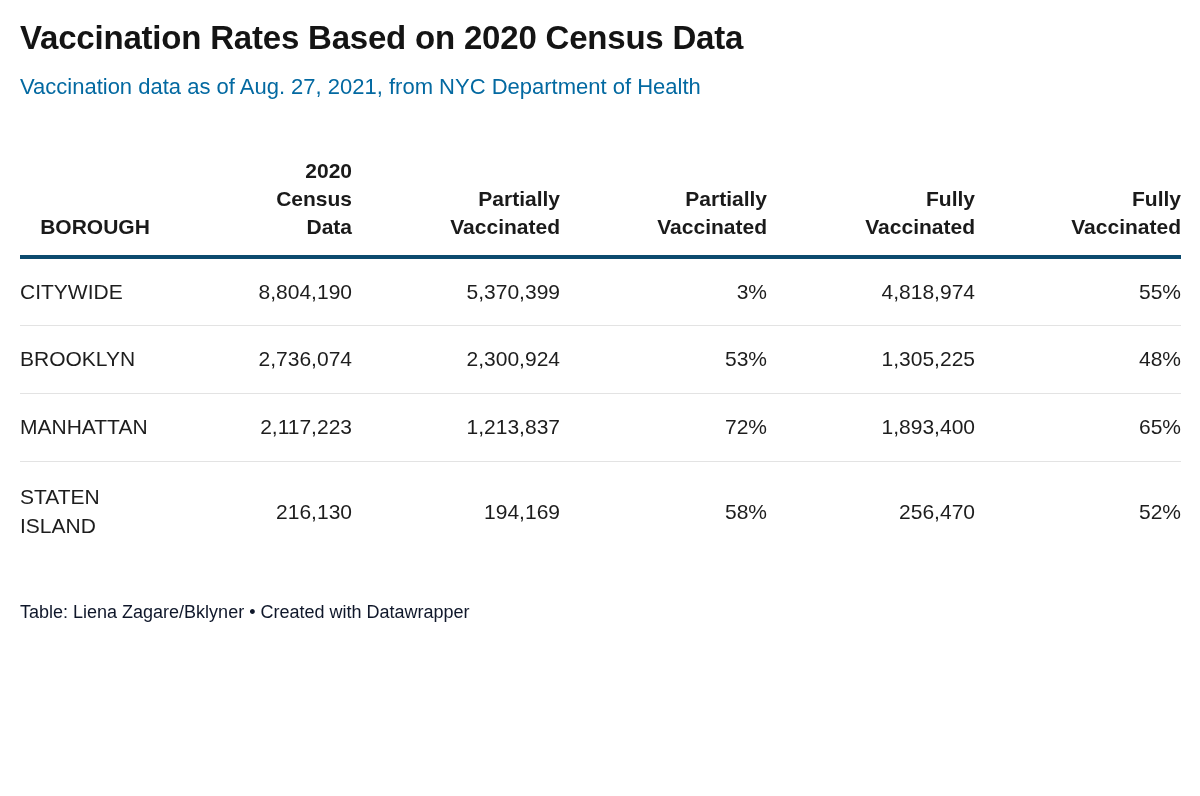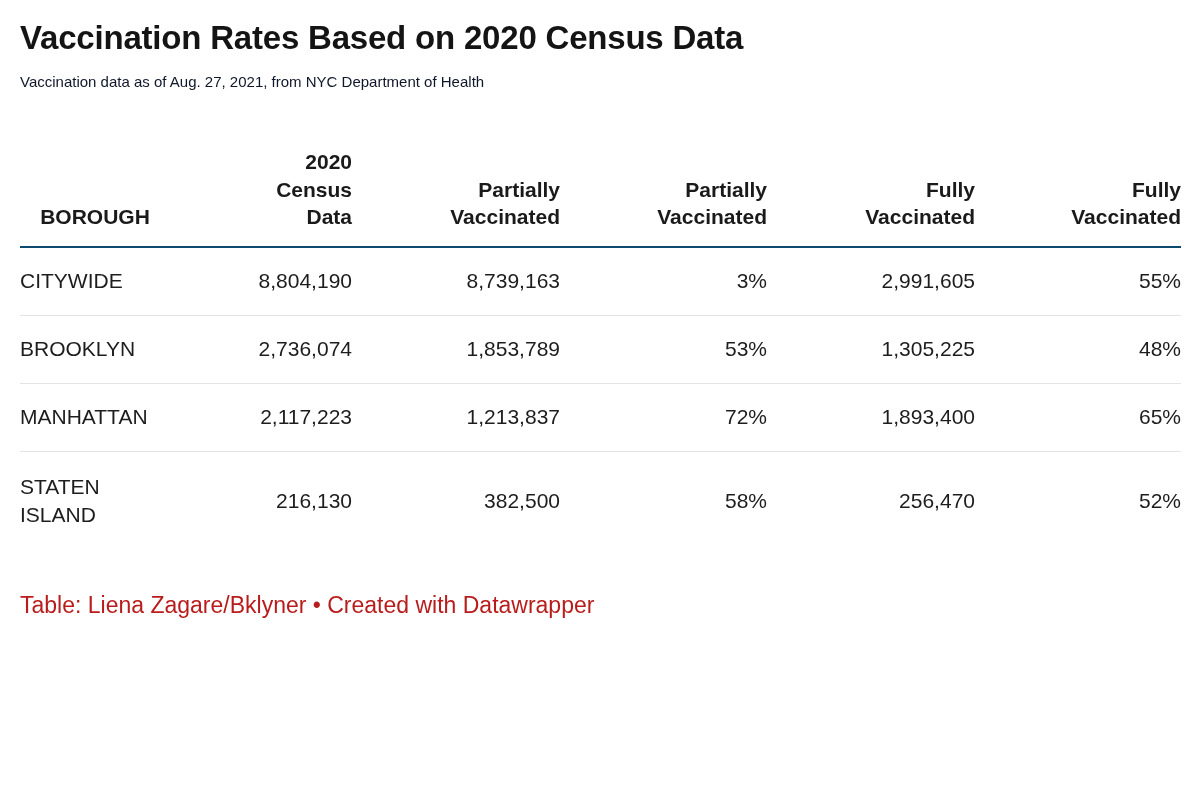--- a/index.html
+++ b/index.html
@@ -17,39 +17,39 @@
   }
   .title {
     font-size: 33px;
     line-height: 1.2;
     font-weight: 700;
     color: #141414;
     letter-spacing: -0.2px;
   }
   .subtitle {
     margin-top: 14px;
-    font-size: 15px;
+    font-size: 22px;
     line-height: 1.35;
-    color: #0f172a;
+    color: #0369a1;
   }
   table.dw-table {
     margin-top: 56px;
     width: 1161px;
     border-collapse: collapse;
     table-layout: fixed;
     font-size: 21px;
     color: #1d1d1d;
   }
   table.dw-table th {
     vertical-align: bottom;
     font-weight: 700;
     color: #1a1a1a;
     text-align: right;
     padding: 0 0 15px 0;
-    border-bottom: 2px solid #0c4a6e;
+    border-bottom: 4px solid #0c4a6e;
     white-space: pre-line;
     line-height: 1.32;
   }
   table.dw-table th.col-left { text-align: center; }
   table.dw-table td {
     height: 68px;
     vertical-align: middle;
     text-align: right;
     border-bottom: 1px solid #e3e3e3;
     line-height: 1.35;
@@ -57,22 +57,22 @@
     margin-left: 21px;
   }
   table.dw-table td.col-left { text-align: left; }
   table.dw-table tr.last-row td {
     border-bottom: none;
     height: 100px;
     vertical-align: middle;
   }
   .footer {
     margin-top: 40px;
-    font-size: 23px;
-    color: #b91c1c;
+    font-size: 18px;
+    color: #0f172a;
     line-height: 1.3;
   }
 </style>
 </head>
 <body>
 
 <div class="page">
 
   <h1 class="title">Vaccination Rates Based on 2020 Census Data</h1>
   <div class="subtitle">Vaccination data as of Aug. 27, 2021, from NYC Department of Health</div>
@@ -99,45 +99,45 @@
         <th>Fully
 Vaccinated</th>
         <th>Fully
 Vaccinated</th>
       </tr>
     </thead>
     <tbody>
       <tr>
         <td class="col-left">CITYWIDE</td>
         <td>8,804,190</td>
-        <td>8,739,163</td>
+        <td>5,370,399</td>
         <td>3%</td>
-        <td>2,991,605</td>
+        <td>4,818,974</td>
         <td>55%</td>
       </tr>
       <tr>
         <td class="col-left">BROOKLYN</td>
         <td>2,736,074</td>
-        <td>1,853,789</td>
+        <td>2,300,924</td>
         <td>53%</td>
         <td>1,305,225</td>
         <td>48%</td>
       </tr>
       <tr>
         <td class="col-left">MANHATTAN</td>
         <td>2,117,223</td>
         <td>1,213,837</td>
         <td>72%</td>
         <td>1,893,400</td>
         <td>65%</td>
       </tr>
       <tr class="last-row">
         <td class="col-left">STATEN ISLAND</td>
         <td>216,130</td>
-        <td>382,500</td>
+        <td>194,169</td>
         <td>58%</td>
         <td>256,470</td>
         <td>52%</td>
       </tr>
     </tbody>
   </table>
 
   <div class="footer">Table: Liena Zagare/Bklyner • Created with Datawrapper</div>
 
 </div>

